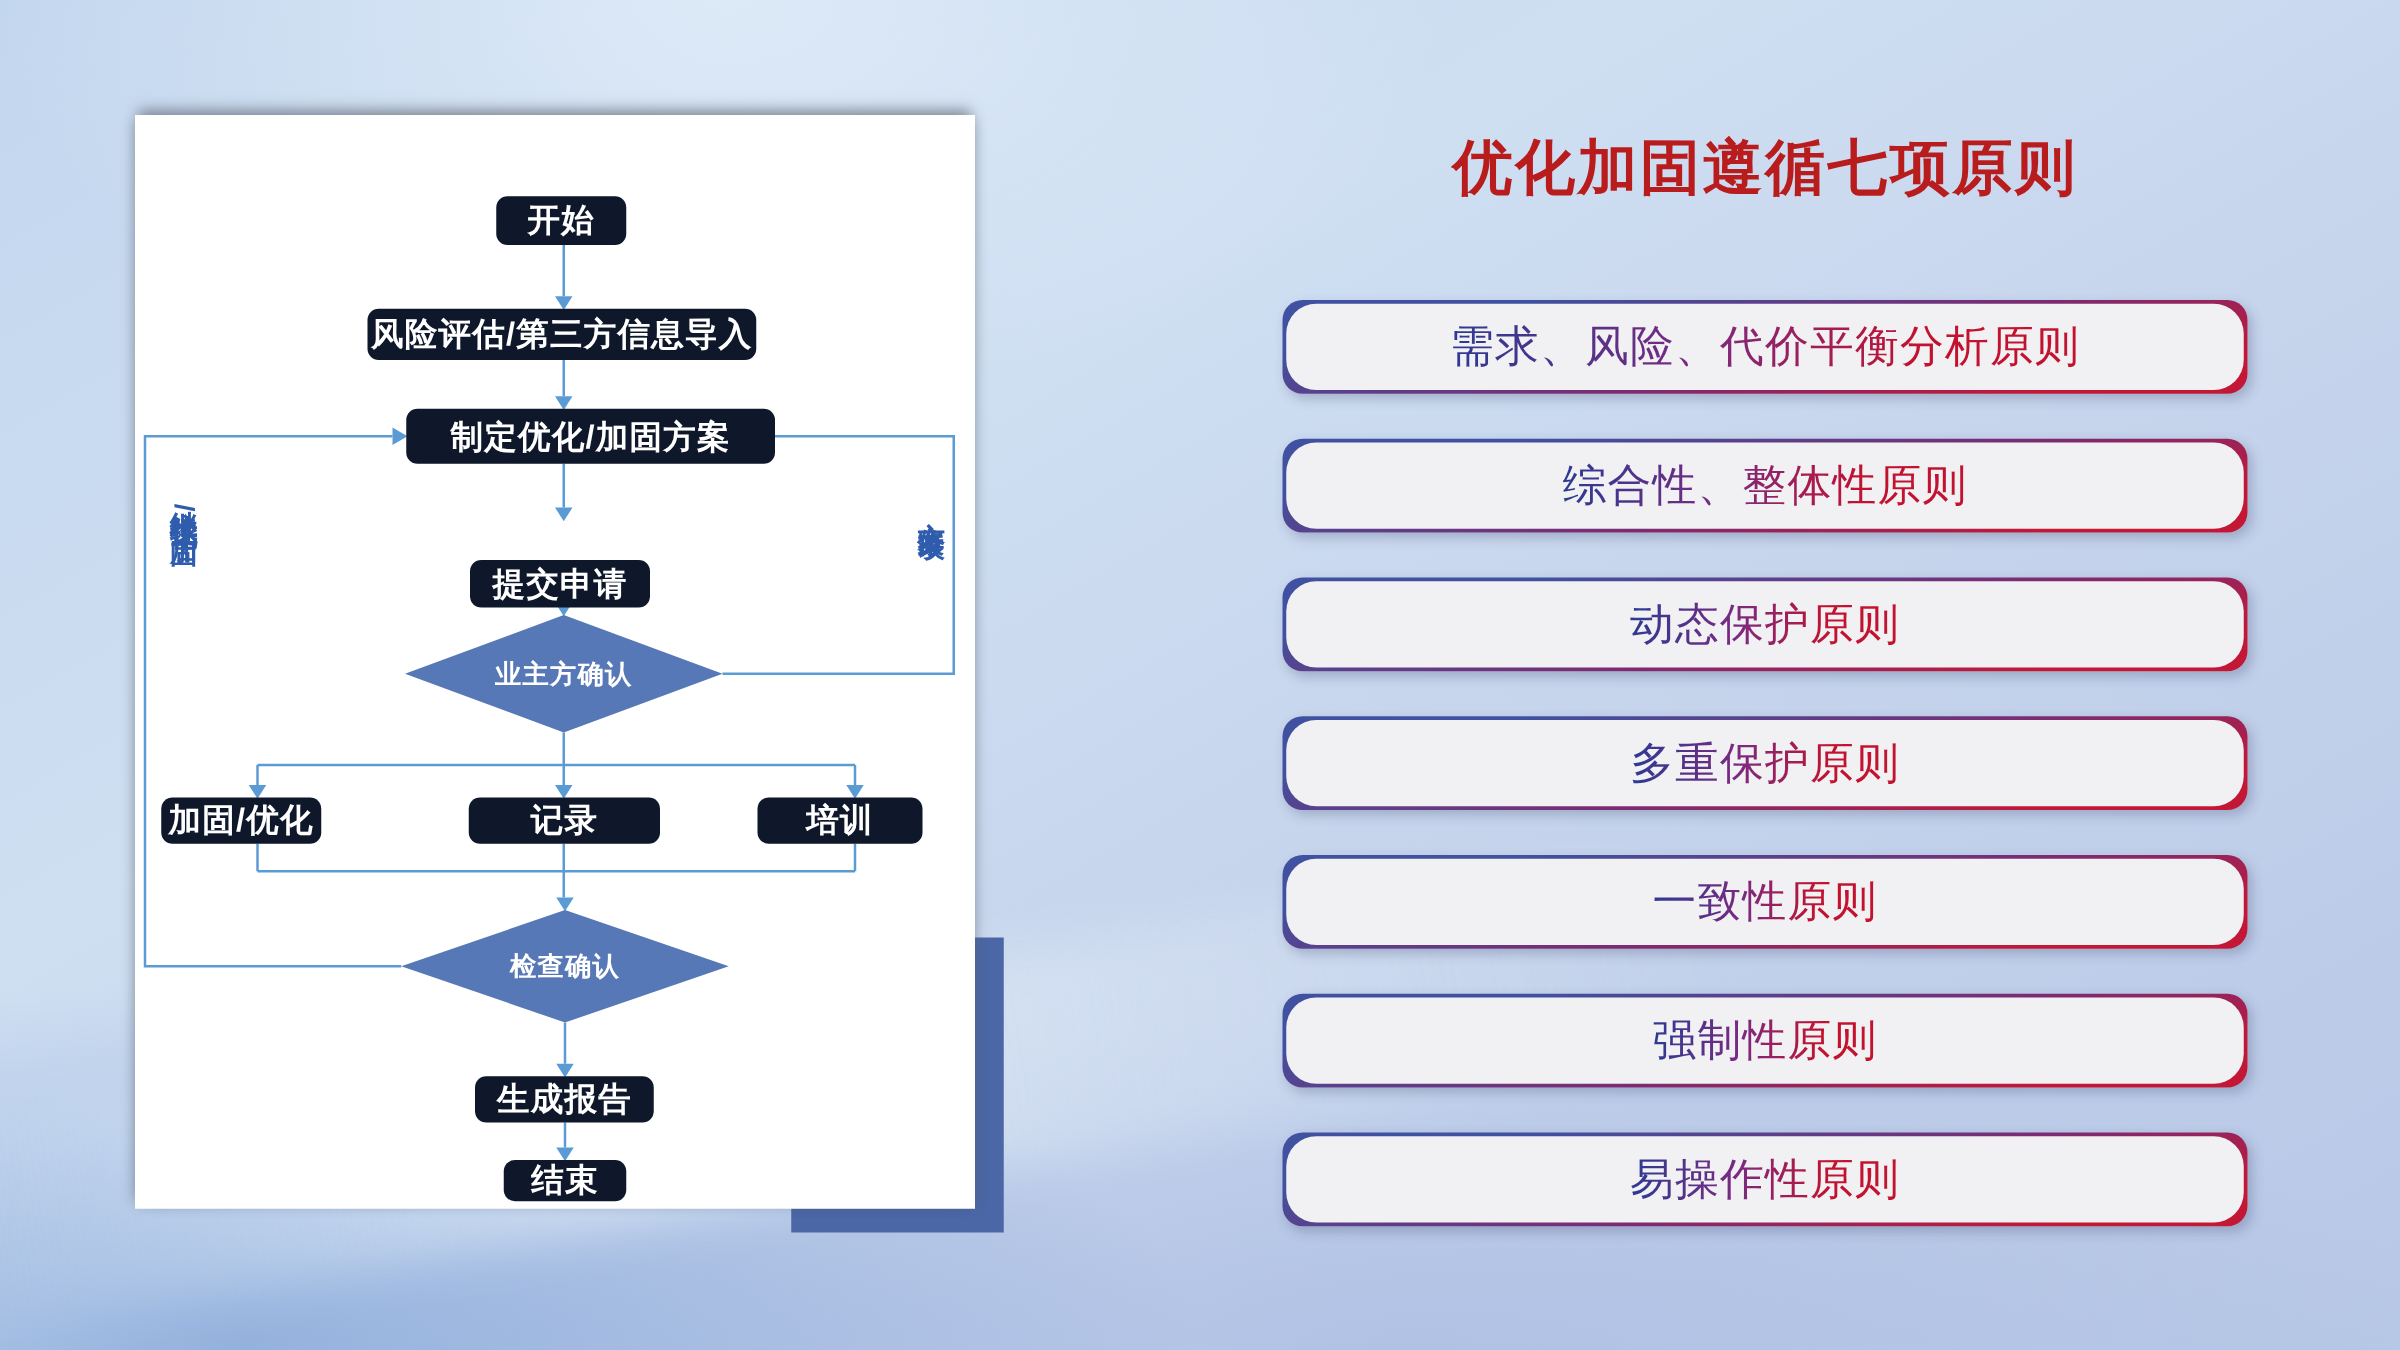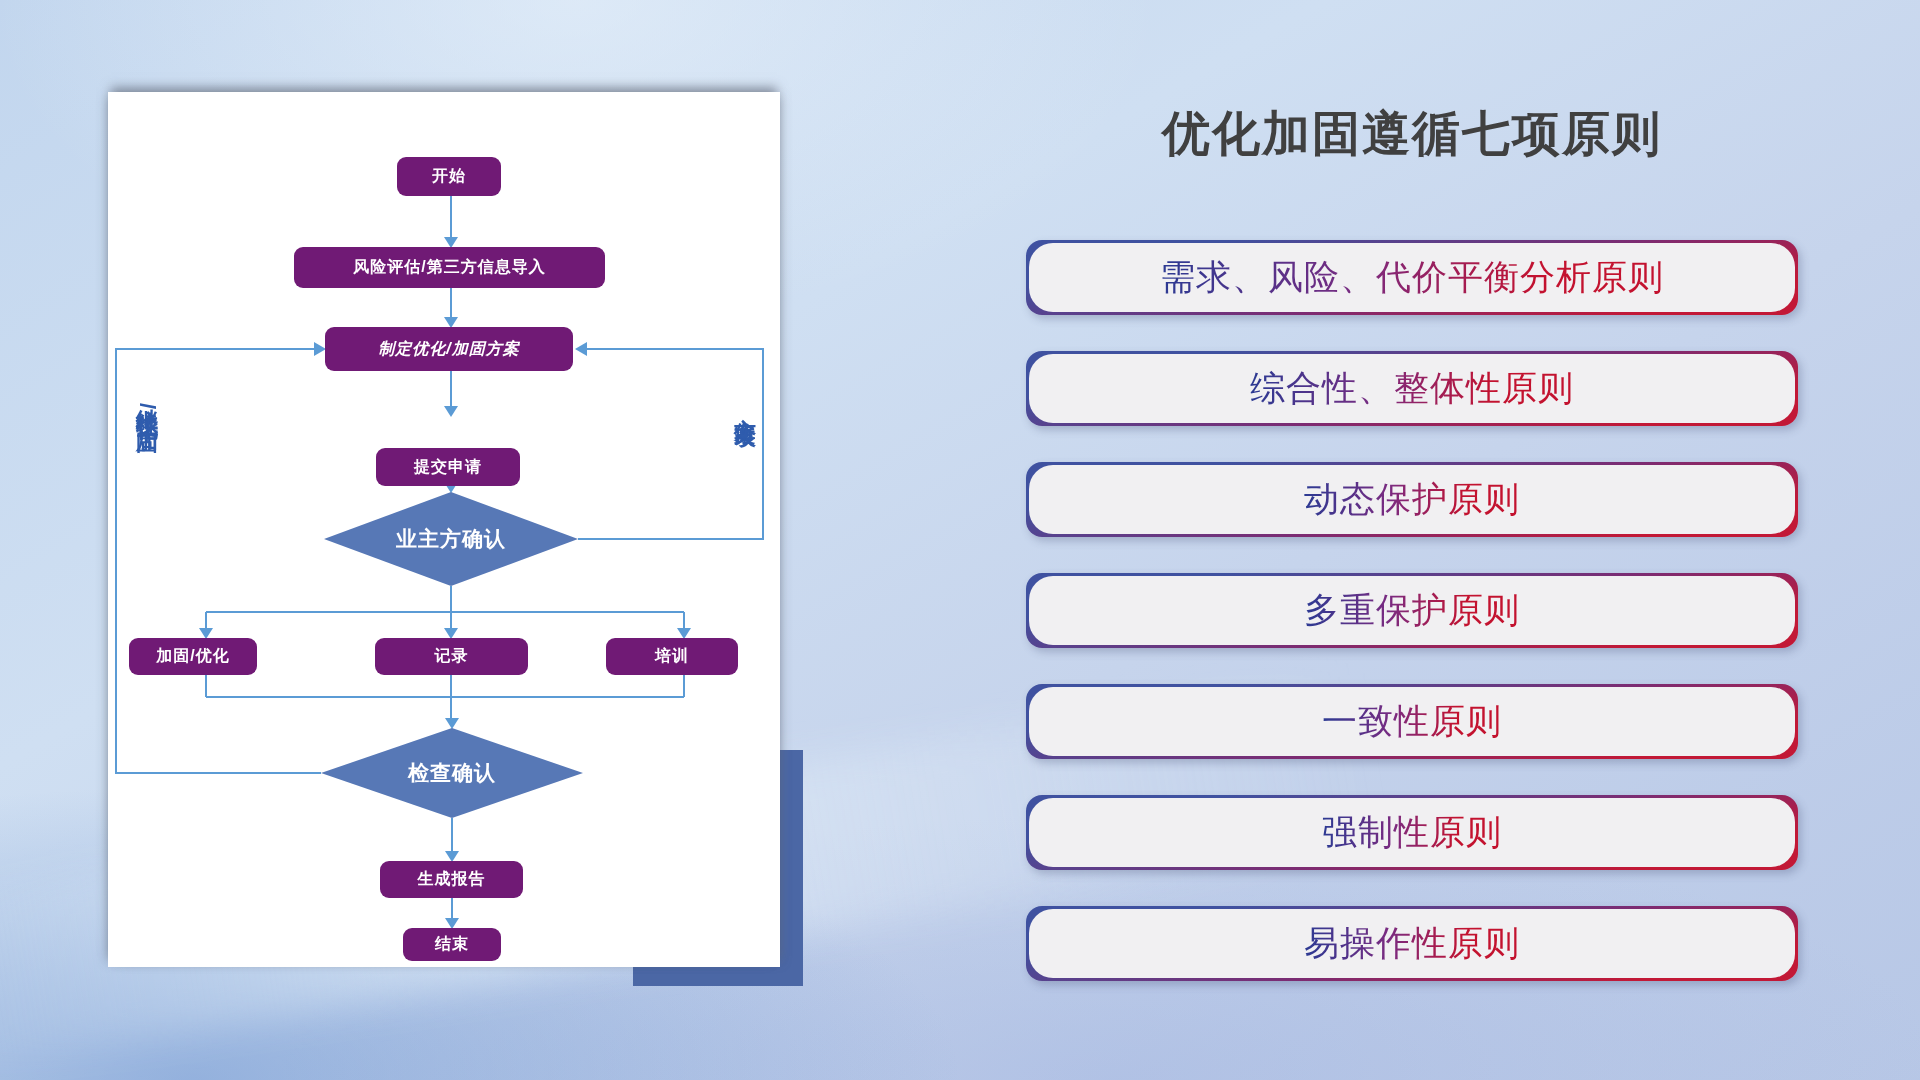--- a/index.html
+++ b/index.html
@@ -22,27 +22,27 @@
   .card-backdrop{position:absolute;left:633px;top:750px;width:170px;height:236px;background:#4b67a5;}
   
   .card{
     position:absolute;left:108px;top:92px;width:672px;height:875px;background:#ffffff;
     box-shadow:0 -8px 10px -3px rgba(96,104,118,.60),
                -6px 0 10px -5px rgba(96,104,118,.40),
                 6px 0 10px -5px rgba(96,104,118,.35);
   }
   .connectors{position:absolute;left:0;top:0;width:672px;height:875px;}
   .node{
-    position:absolute;background:#701a75;color:#ffffff;font-weight:bold;font-size:16px;
+    position:absolute;background:#0f172a;color:#ffffff;font-weight:bold;font-size:26px;
     letter-spacing:1px;display:flex;align-items:center;justify-content:center;
     border-radius:9px;white-space:nowrap;
   }
   .n-start  {left:289px;top:65px; width:104px;height:39px;}
   .n-import {left:186px;top:155px;width:311px;height:41px;}
-  .n-plan   {left:217px;top:235px;width:248px;height:44px;font-style:italic;}
+  .n-plan   {left:217px;top:235px;width:295px;height:44px;}
   .n-submit {left:268px;top:324px;width:144px;height:38px;margin-top:32px;}
   .n-harden {left:21px; top:546px;width:128px;height:37px;}
   .n-record {left:267px;top:546px;width:153px;height:37px;}
   .n-train  {left:498px;top:546px;width:132px;height:37px;}
   .n-report {left:272px;top:769px;width:143px;height:37px;}
   .n-end    {left:295px;top:836px;width:98px; height:33px;}
   .diamond-label{
     position:absolute;color:#fff;font-weight:bold;font-size:21px;letter-spacing:1px;
     display:flex;align-items:center;justify-content:center;white-space:nowrap;
   }
@@ -50,21 +50,21 @@
   .d-check  {left:213px;top:636px;width:262px;height:90px;}
   .v-label{
     position:absolute;writing-mode:vertical-rl;font-weight:bold;font-size:22px;
     color:#2f5cad;letter-spacing:3px;line-height:30px;
   }
   .v-left {left:24px; top:299px;}
   .v-right{left:622px;top:308px;}
   
   .panel-title{
     position:absolute;left:1026px;top:102px;width:772px;text-align:center;
-    font-size:48px;font-weight:bold;color:#404040;letter-spacing:2px;white-space:nowrap;
+    font-size:48px;font-weight:bold;color:#b91c1c;letter-spacing:2px;white-space:nowrap;
   }
   .principles{
     position:absolute;left:1026px;top:240px;width:772px;
     display:flex;flex-direction:column;gap:36px;
   }
   .principle{
     height:75px;border-radius:16px;display:flex;
     background:linear-gradient(168deg,#3f51a0 18%,#7c2b72 55%,#c21836 85%);
     box-shadow:3px 4px 9px rgba(70,80,120,.30);
   }

